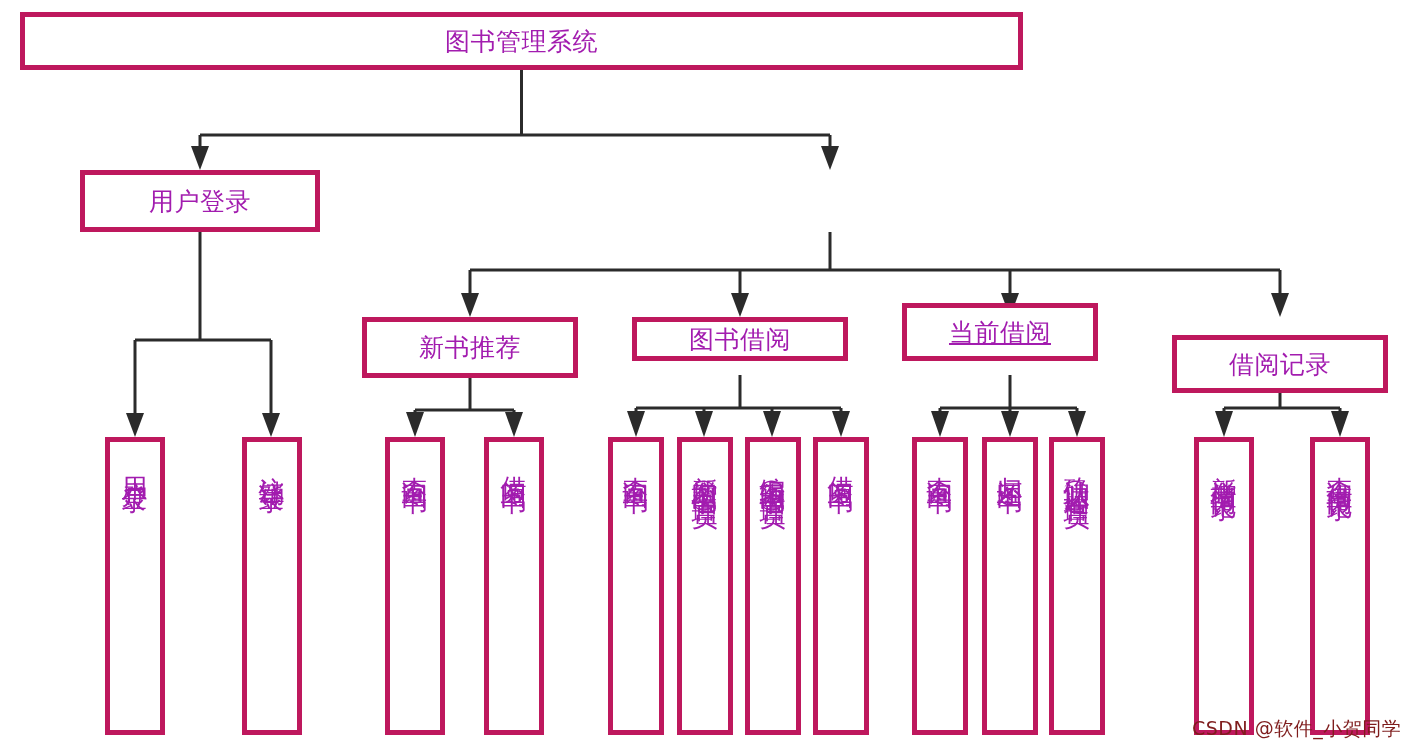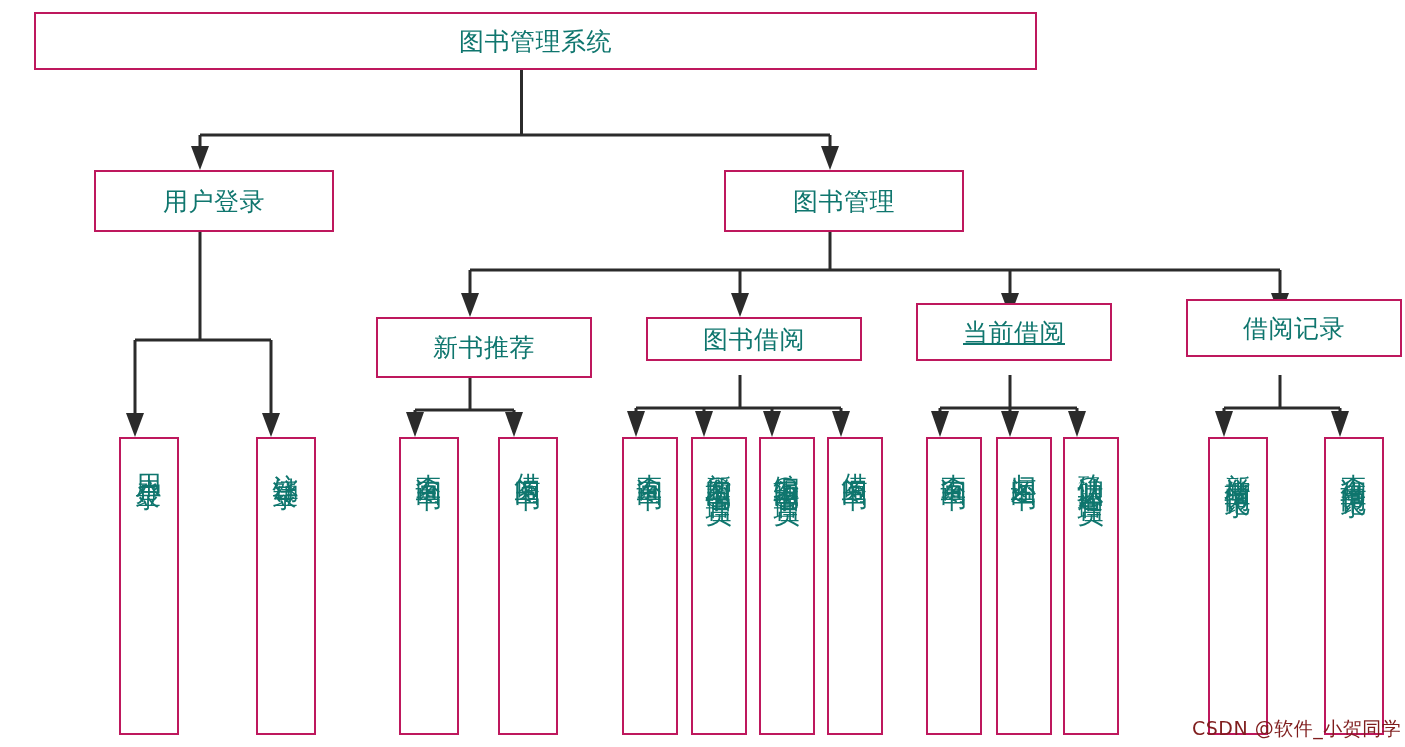--- a/index.html
+++ b/index.html
@@ -34,27 +34,26 @@
   }
   #connectors polygon.arrowhead {
     fill: #2b2b2b;
     stroke: none;
   }
   
   .node {
     position: absolute;
     box-sizing: border-box;
     background: #ffffff;
-    border: 2px solid #be185d;
+    border: 5px solid #be185d;
     z-index: 2;
     display: flex;
     align-items: center;
     justify-content: center;
-    color: #0f766e;
-    margin-left: 14px;
+    color: #a21caf;
   }
   .node .label {
     display: block;
     text-align: center;
     line-height: 1.08;
     white-space: nowrap;
   }
   
   .node.horiz .label {
     writing-mode: horizontal-tb;
@@ -163,37 +162,34 @@
   </svg>
 
   <div class="node root horiz" style="left:20px; top:12px; width:1003px; height:58px;">
     <span class="label">图书管理系统</span>
   </div>
 
   <div class="node horiz" style="left:80px; top:170px; width:240px; height:62px;">
     <span class="label">用户登录</span>
   </div>
 
-  <div class="node horiz" style="left:710px; top:170px; width:240px; height:62px;">
-    <span class="label">图书管理</span>
-  </div>
 
   <div class="node horiz" style="left:362px; top:317px; width:216px; height:61px;">
     <span class="label">新书推荐</span>
   </div>
 
   <div class="node horiz" style="left:632px; top:317px; width:216px; height:44px;">
     <span class="label">图书借阅</span>
   </div>
 
   <div class="node horiz" style="left:902px; top:303px; width:196px; height:58px;text-decoration:underline;">
     <span class="label">当前借阅</span>
   </div>
 
-  <div class="node horiz" style="left:1172px; top:299px; width:216px; height:58px;">
+  <div class="node horiz" style="left:1172px; top:335px; width:216px; height:58px;">
     <span class="label">借阅记录</span>
   </div>
 
   <div class="node vert" style="left:105px; top:437px; width:60px; height:298px;">
     <span class="label">用户登录</span>
   </div>
   <div class="node vert" style="left:242px; top:437px; width:60px; height:298px;">
     <span class="label">注销登录</span>
   </div>
 

